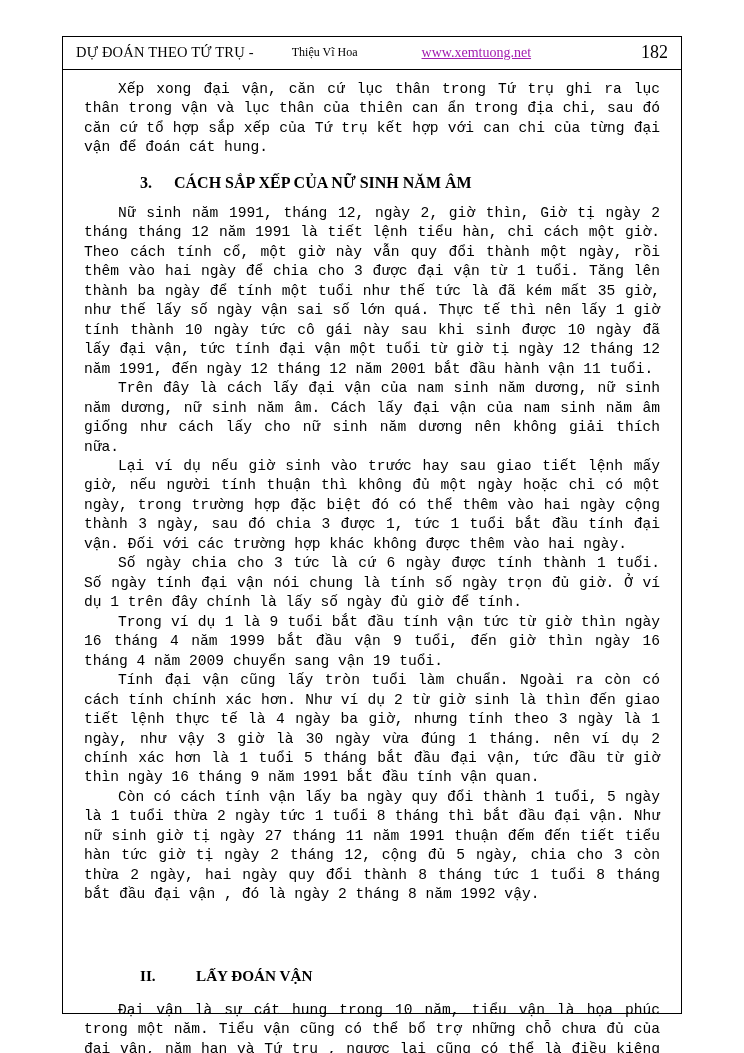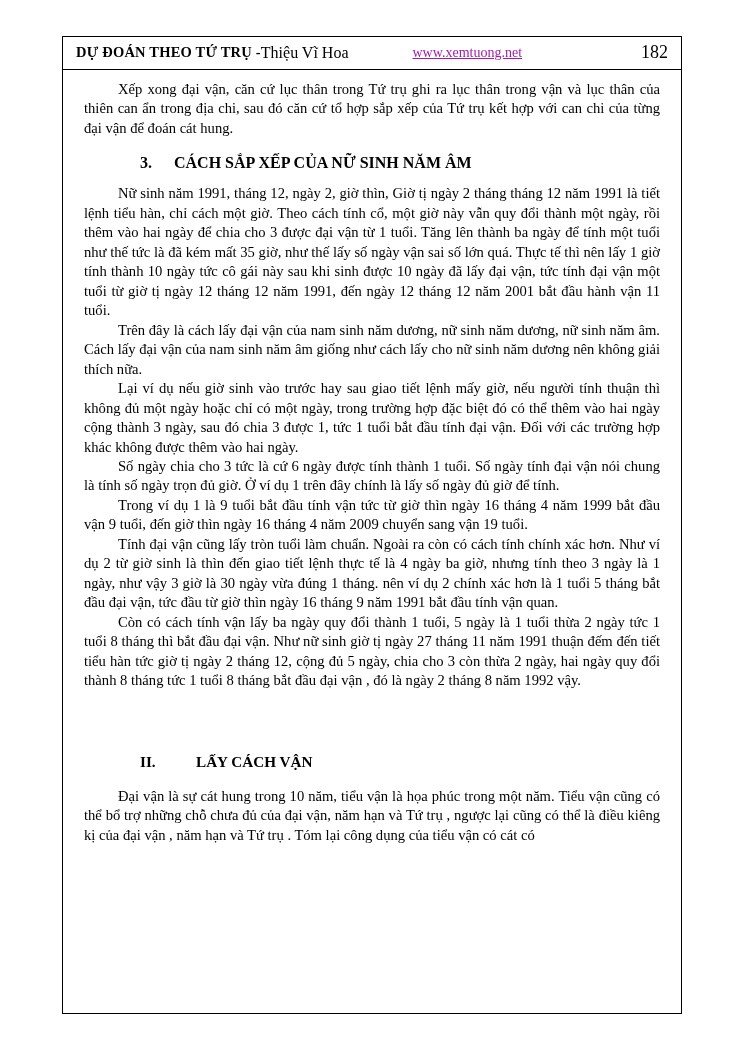--- a/index.html
+++ b/index.html
@@ -37,27 +37,28 @@
     top: 36px;
     width: 620px;
     height: 34px;
     box-sizing: border-box;
     border-bottom: 1px solid #000000;
     display: flex;
     align-items: center;
     padding: 0 14px;
   }
   .header-title {
-    font-weight: bold;
+    font-weight: normal;
     font-size: 14.5px;
     letter-spacing: 0.2px;
     white-space: nowrap;
   }
   .header-author {
-    font-size: 16px;
+    font-size: 12px;
+    margin-left: 38px;
     white-space: nowrap;
   }
   .header-url {
     font-size: 14px;
     color: #a21caf;
     text-decoration: underline;
     margin-left: 64px;
     white-space: nowrap;
   }
   .header-page {
@@ -74,20 +75,21 @@
     box-sizing: border-box;
     padding: 10px 22px 0 22px;
   }
   p.body-par {
     margin: 0 0 0 0;
     font-size: 14.6px;
     line-height: 1.335;
     text-align: justify;
     text-indent: 34px;
     hyphens: none;
+    font-family: Liberation Mono, monospace;
   }
   h2.section-heading {
     margin: 16px 0 12px 0;
     font-size: 16px;
     font-weight: bold;
     text-align: left;
     padding-left: 56px;
   }
   h2.section-heading .num {
     display: inline-block;
@@ -130,19 +132,19 @@
 
     <p class="body-par">Nữ sinh năm 1991, tháng 12, ngày 2, giờ thìn, Giờ tị ngày 2 tháng tháng 12 năm 1991 là tiết lệnh tiểu hàn, chỉ cách một giờ. Theo cách tính cổ, một giờ này vẫn quy đổi thành một ngày, rồi thêm vào hai ngày để chia cho 3 được đại vận từ 1 tuổi. Tăng lên thành ba ngày để tính một tuổi như thế tức là đã kém mất 35 giờ, như thế lấy số ngày vận sai số lớn quá. Thực tế thì nên lấy 1 giờ tính thành 10 ngày tức cô gái này sau khi sinh được 10 ngày đã lấy đại vận, tức tính đại vận một tuổi từ giờ tị ngày 12 tháng 12 năm 1991, đến ngày 12 tháng 12 năm 2001 bắt đầu hành vận 11 tuổi.</p>
     <p class="body-par">Trên đây là cách lấy đại vận của nam sinh năm dương, nữ sinh năm dương, nữ sinh năm âm. Cách lấy đại vận của nam sinh năm âm giống như cách lấy cho nữ sinh năm dương nên không giải thích nữa.</p>
     <p class="body-par">Lại ví dụ nếu giờ sinh vào trước hay sau giao tiết lệnh mấy giờ, nếu người tính thuận thì không đủ một ngày hoặc chỉ có một ngày, trong trường hợp đặc biệt đó có thể thêm vào hai ngày cộng thành 3 ngày, sau đó chia 3 được 1, tức 1 tuổi bắt đầu tính đại vận. Đối với các trường hợp khác không được thêm vào hai ngày.</p>
     <p class="body-par">Số ngày chia cho 3 tức là cứ 6 ngày được tính thành 1 tuổi. Số ngày tính đại vận nói chung là tính số ngày trọn đủ giờ. Ở ví dụ 1 trên đây chính là lấy số ngày đủ giờ để tính.</p>
     <p class="body-par">Trong ví dụ 1 là 9 tuổi bắt đầu tính vận tức từ giờ thìn ngày 16 tháng 4 năm 1999 bắt đầu vận 9 tuổi, đến giờ thìn ngày 16 tháng 4 năm 2009 chuyển sang vận 19 tuổi.</p>
     <p class="body-par">Tính đại vận cũng lấy tròn tuổi làm chuẩn. Ngoài ra còn có cách tính chính xác hơn. Như ví dụ 2 từ giờ sinh là thìn đến giao tiết lệnh thực tế là 4 ngày ba giờ, nhưng tính theo 3 ngày là 1 ngày, như vậy 3 giờ là 30 ngày vừa đúng 1 tháng. nên ví dụ 2 chính xác hơn là 1 tuổi 5 tháng bắt đầu đại vận, tức đầu từ giờ thìn ngày 16 tháng 9 năm 1991 bắt đầu tính vận quan.</p>
     <p class="body-par">Còn có cách tính vận lấy ba ngày quy đổi thành 1 tuổi, 5 ngày là 1 tuổi thừa 2 ngày tức 1 tuổi 8 tháng thì bắt đầu đại vận. Như nữ sinh giờ tị ngày 27 tháng 11 năm 1991 thuận đếm đến tiết tiểu hàn tức giờ tị ngày 2 tháng 12, cộng đủ 5 ngày, chia cho 3 còn thừa 2 ngày, hai ngày quy đổi thành 8 tháng tức 1 tuổi 8 tháng bắt đầu đại vận , đó là ngày 2 tháng 8 năm 1992 vậy.</p>
 
     <h2 class="section-heading-ii">
-      <span class="num">II.</span><span>LẤY CÁCH VẬN</span>
+      <span class="num">II.</span><span>LẤY ĐOÁN VẬN</span>
     </h2>
 
     <p class="body-par">Đại vận là sự cát hung trong 10 năm, tiểu vận là họa phúc trong một năm. Tiểu vận cũng có thể bổ trợ những chỗ chưa đủ của đại vận, năm hạn và Tứ trụ , ngược lại cũng có thể là điều kiêng kị của đại vận , năm hạn và Tứ trụ . Tóm lại công dụng của tiểu vận có cát có</p>
 
   </div>
 </div>
 
 </body></html>

